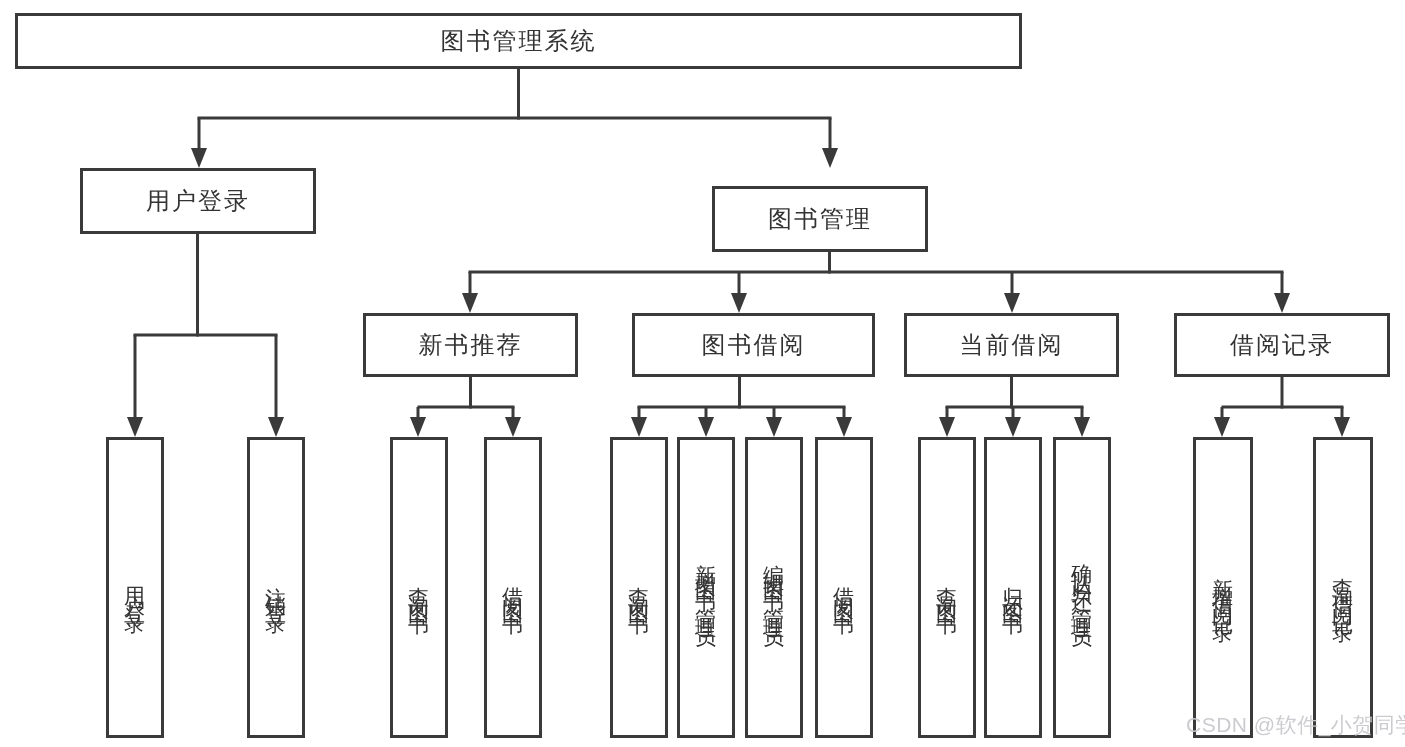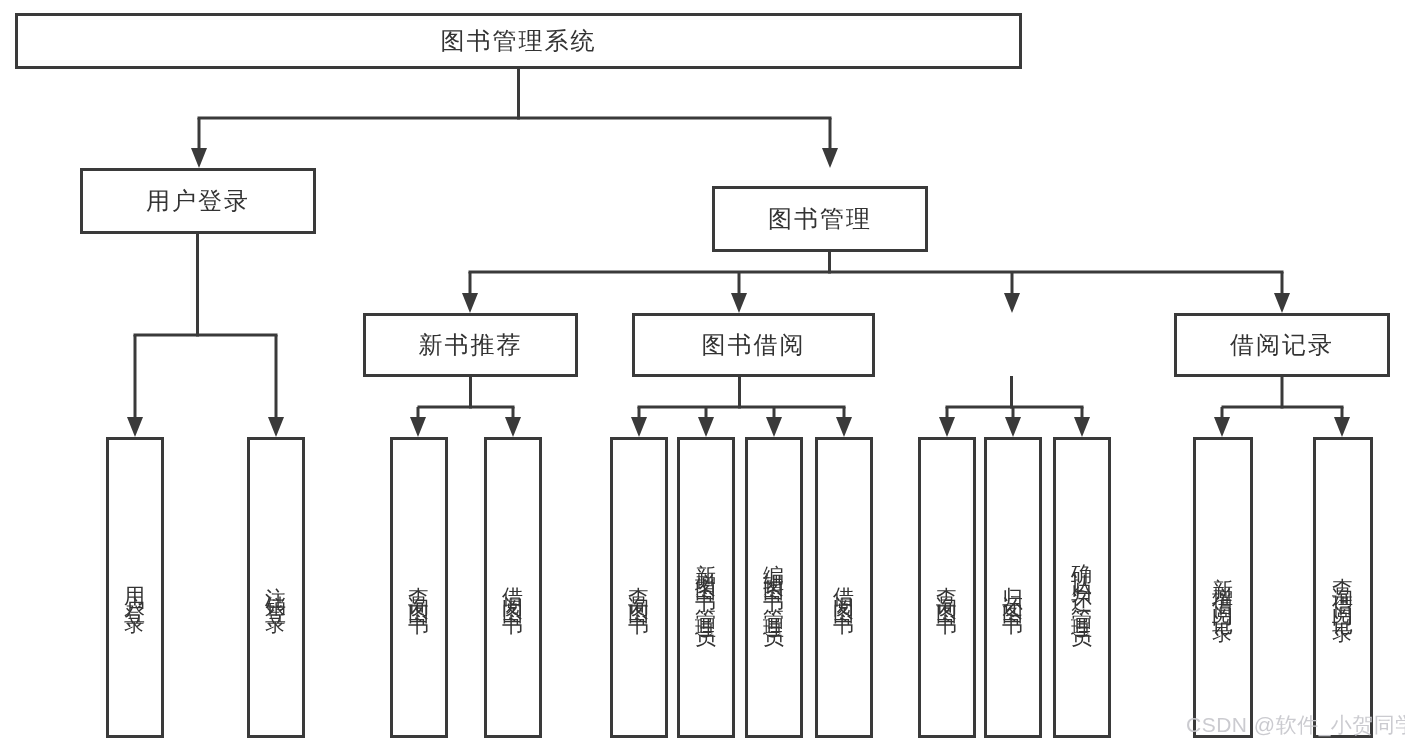--- a/index.html
+++ b/index.html
@@ -156,20 +156,23 @@
   <div class="node n-book-mgmt">
     <span class="hlabel">图书管理</span>
   </div>
 
   <div class="node n-new-books">
     <span class="hlabel">新书推荐</span>
   </div>
   <div class="node n-book-borrow">
     <span class="hlabel">图书借阅</span>
   </div>
+  <div class="node n-cur-borrow">
+    <span class="hlabel">当前借阅</span>
+  </div>
   <div class="node n-records">
     <span class="hlabel">借阅记录</span>
   </div>
 
   <div class="node leaf l1">
     <span class="vlabel">用户登录</span>
   </div>
   <div class="node leaf l2">
     <span class="vlabel">注销登录</span>
   </div>

